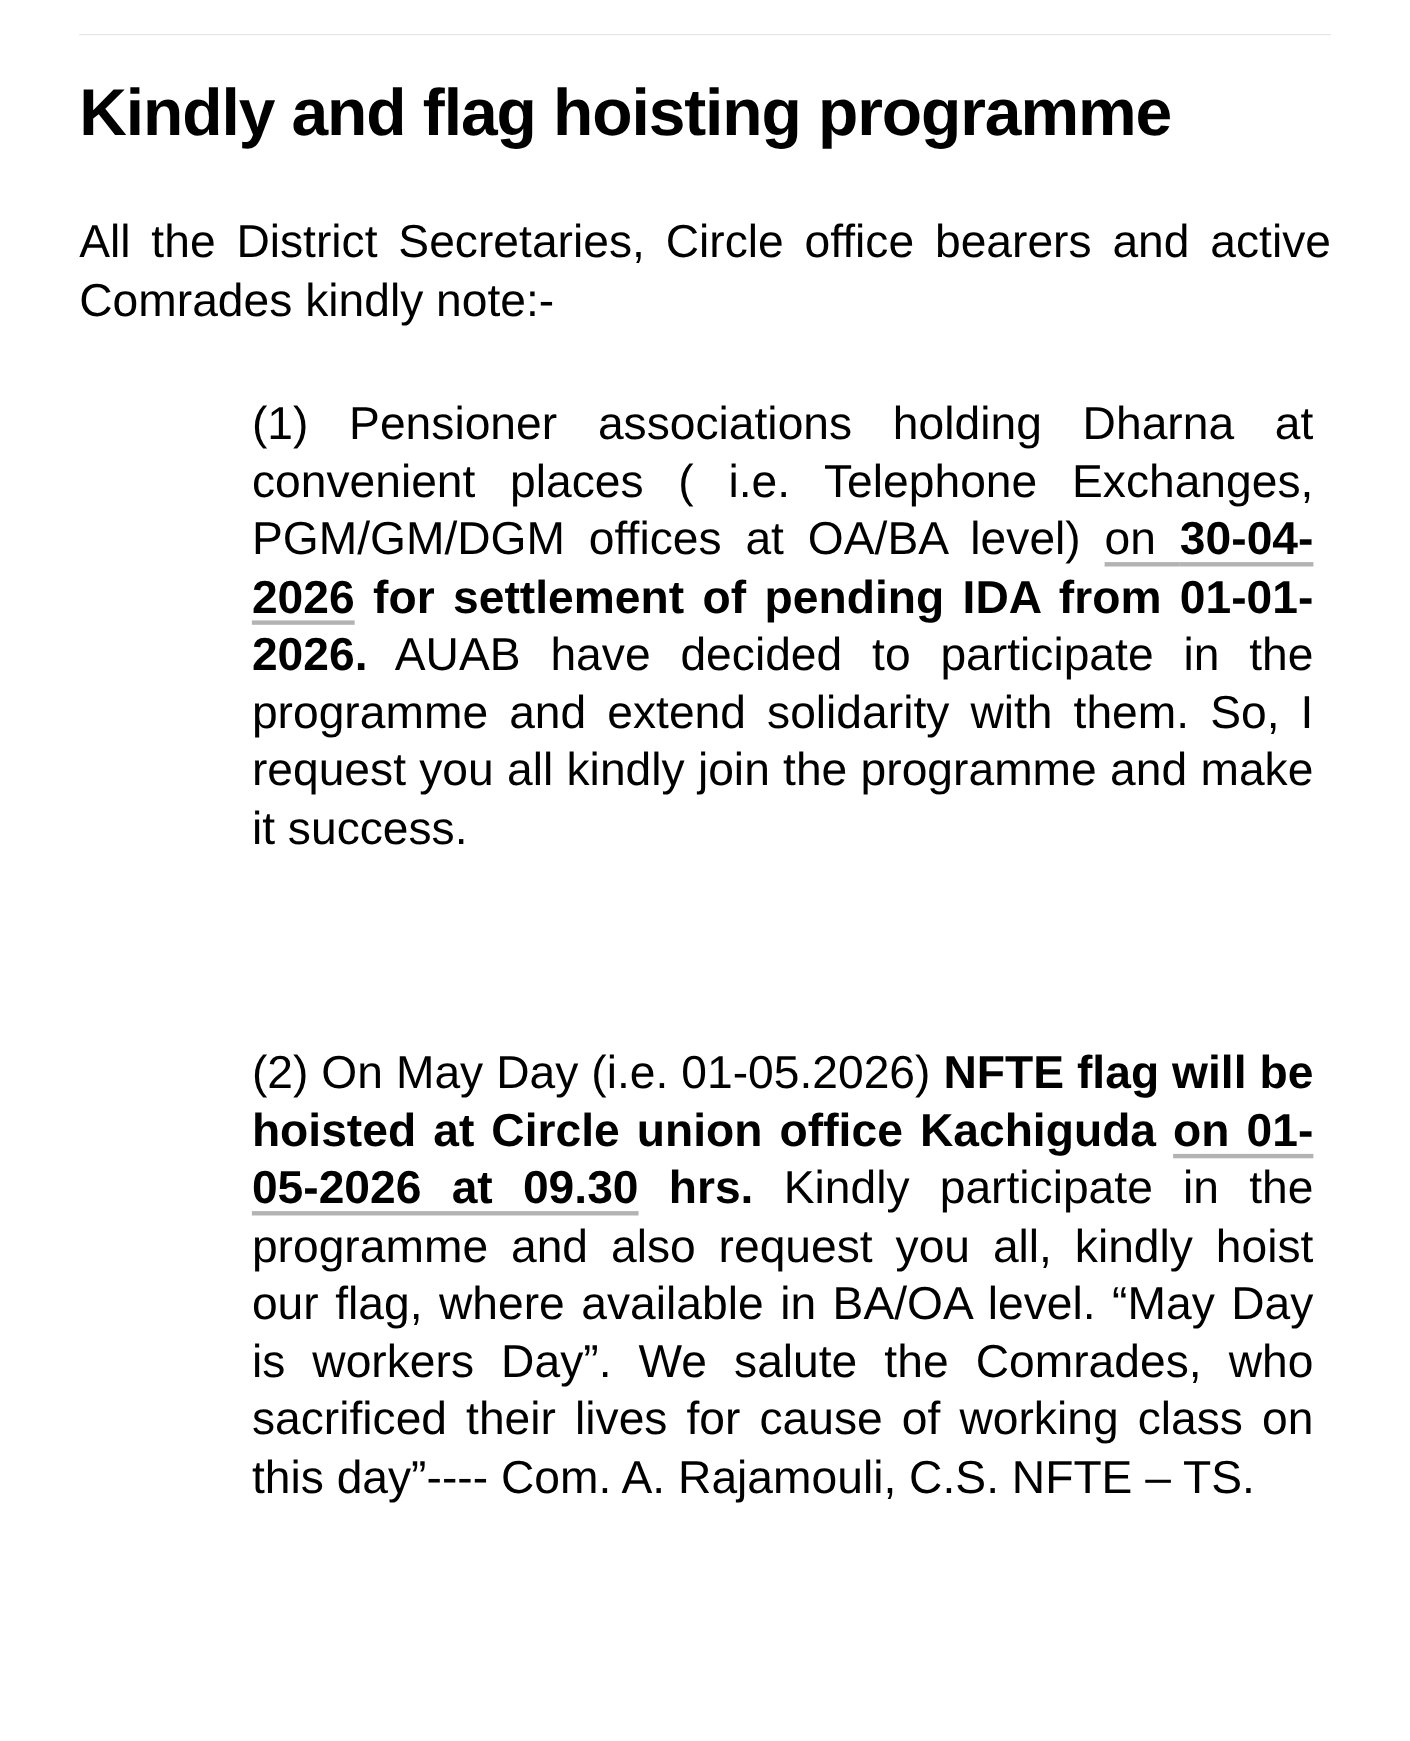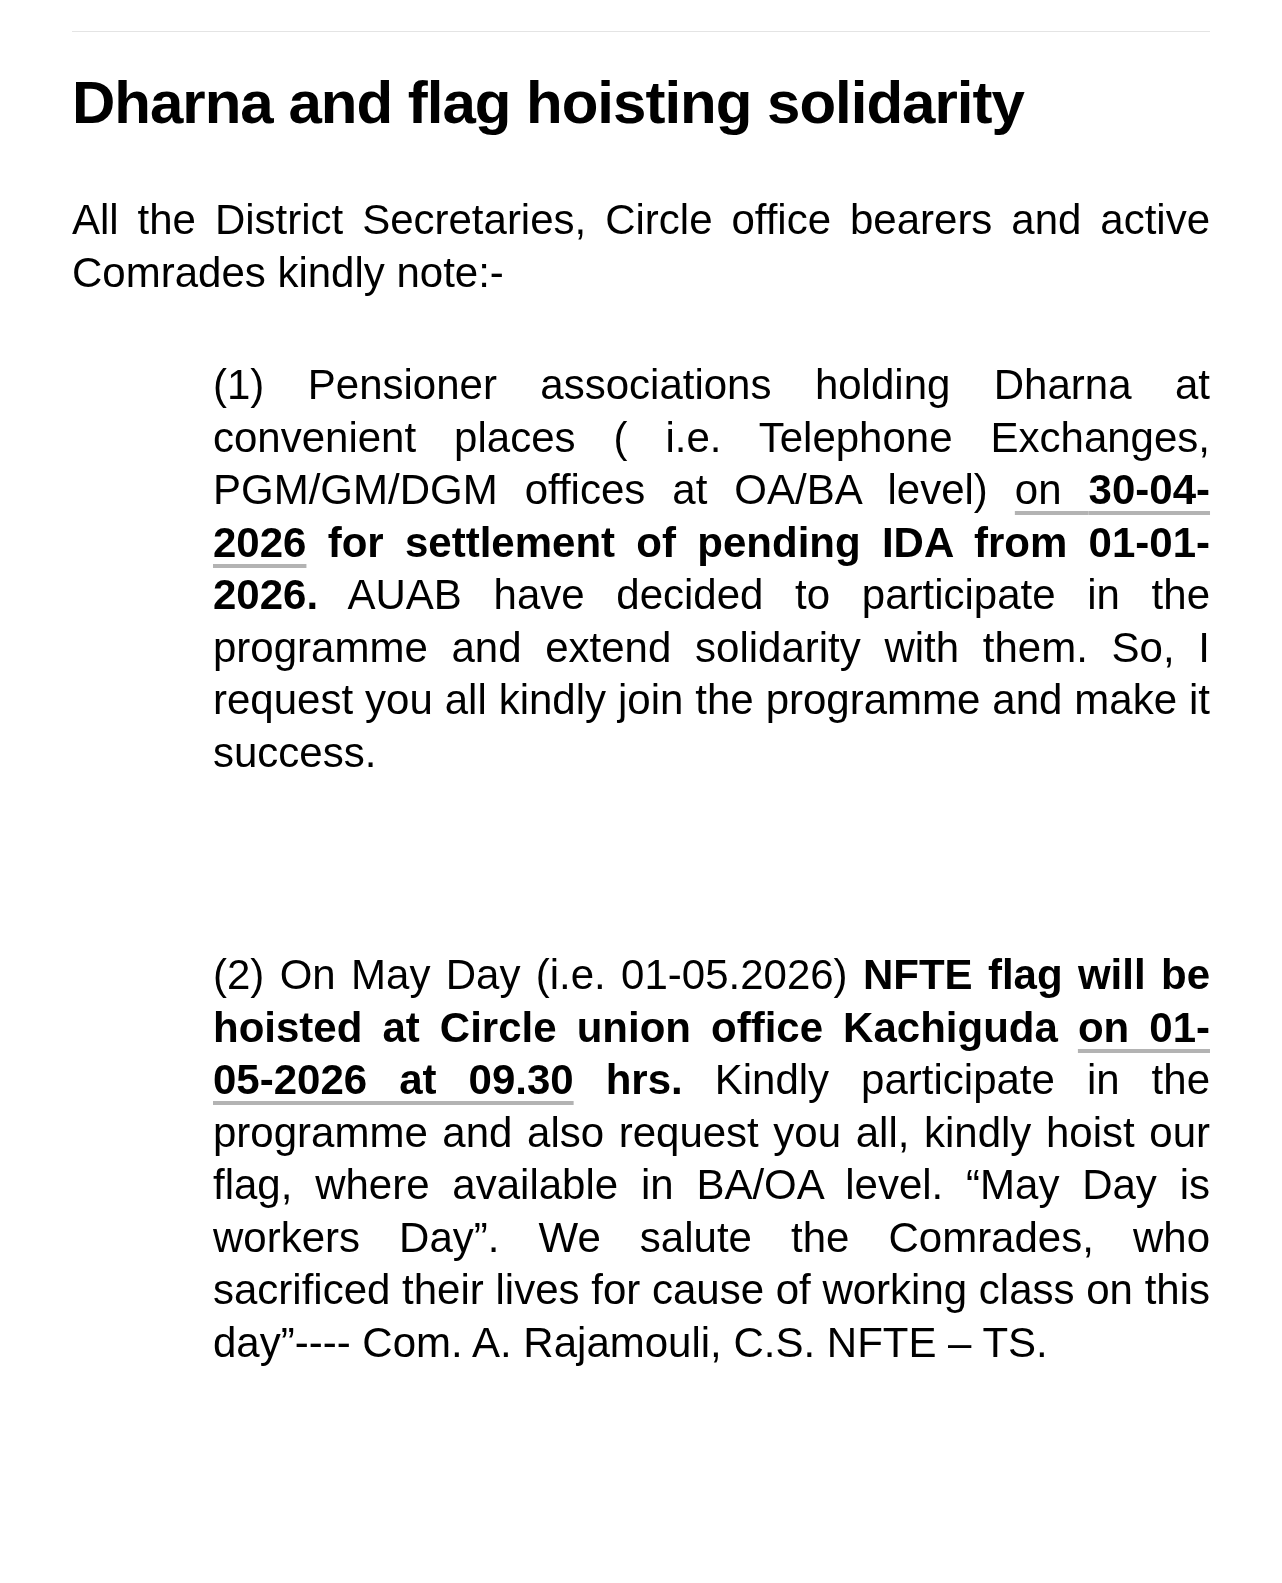--- a/index.html
+++ b/index.html
@@ -28,21 +28,21 @@
     line-height: 70px;
     font-weight: bold;
     letter-spacing: -1px;
     margin: 0 0 56px 0;
   }
   p.body {
     font-size: 42px;
     line-height: 52.5px;
     text-align: justify;
     text-justify: inter-word;
-    margin: 0;
+    margin: 16px;
   }
   p.intro {
     margin: 0 0 60px 0;
   }
   .indent {
     margin-left: 141px;
   }
   p.item2 {
     margin-top: 170px;
   }
@@ -55,21 +55,21 @@
     text-underline-offset: 7px;
     text-decoration-skip-ink: none;
   }
 </style>
 </head>
 <body>
 
 <main class="content">
   <div class="top-divider"></div>
 
-  <h1 class="page-title">Dharna and flag hoisting solidarity</h1>
+  <h1 class="page-title">Kindly and flag hoisting programme</h1>
 
   <p class="body intro">All the District Secretaries, Circle office bearers and active Comrades kindly note:-</p>
 
   <section class="indent">
     <p class="body item1"><span>(1) Pensioner associations holding Dharna at convenient places ( i.e. Telephone Exchanges, PGM/GM/DGM offices at OA/BA level) </span><span class="u">on </span><span class="b u">30-04-2026</span><span class="b"> for settlement of pending IDA from 01-01-2026.</span><span> AUAB have decided to participate in the programme and extend solidarity with them. So, I request you all kindly join the programme and make it success.</span></p>
 
     <p class="body item2"><span>(2) On May Day (i.e. 01-05.2026) </span><span class="b i">NFTE flag will be hoisted at Circle union office Kachiguda </span><span class="b i u">on 01-05-2026 at 09.30</span><span class="b i"> hrs.</span><span> Kindly participate in the programme and also request you all, kindly hoist our flag, where available in BA/OA level. “May Day is workers Day”. We salute the Comrades, who sacrificed their lives for cause of working class on this day”---- Com. A. Rajamouli, C.S. NFTE – TS.</span></p>
   </section>
 </main>
 

